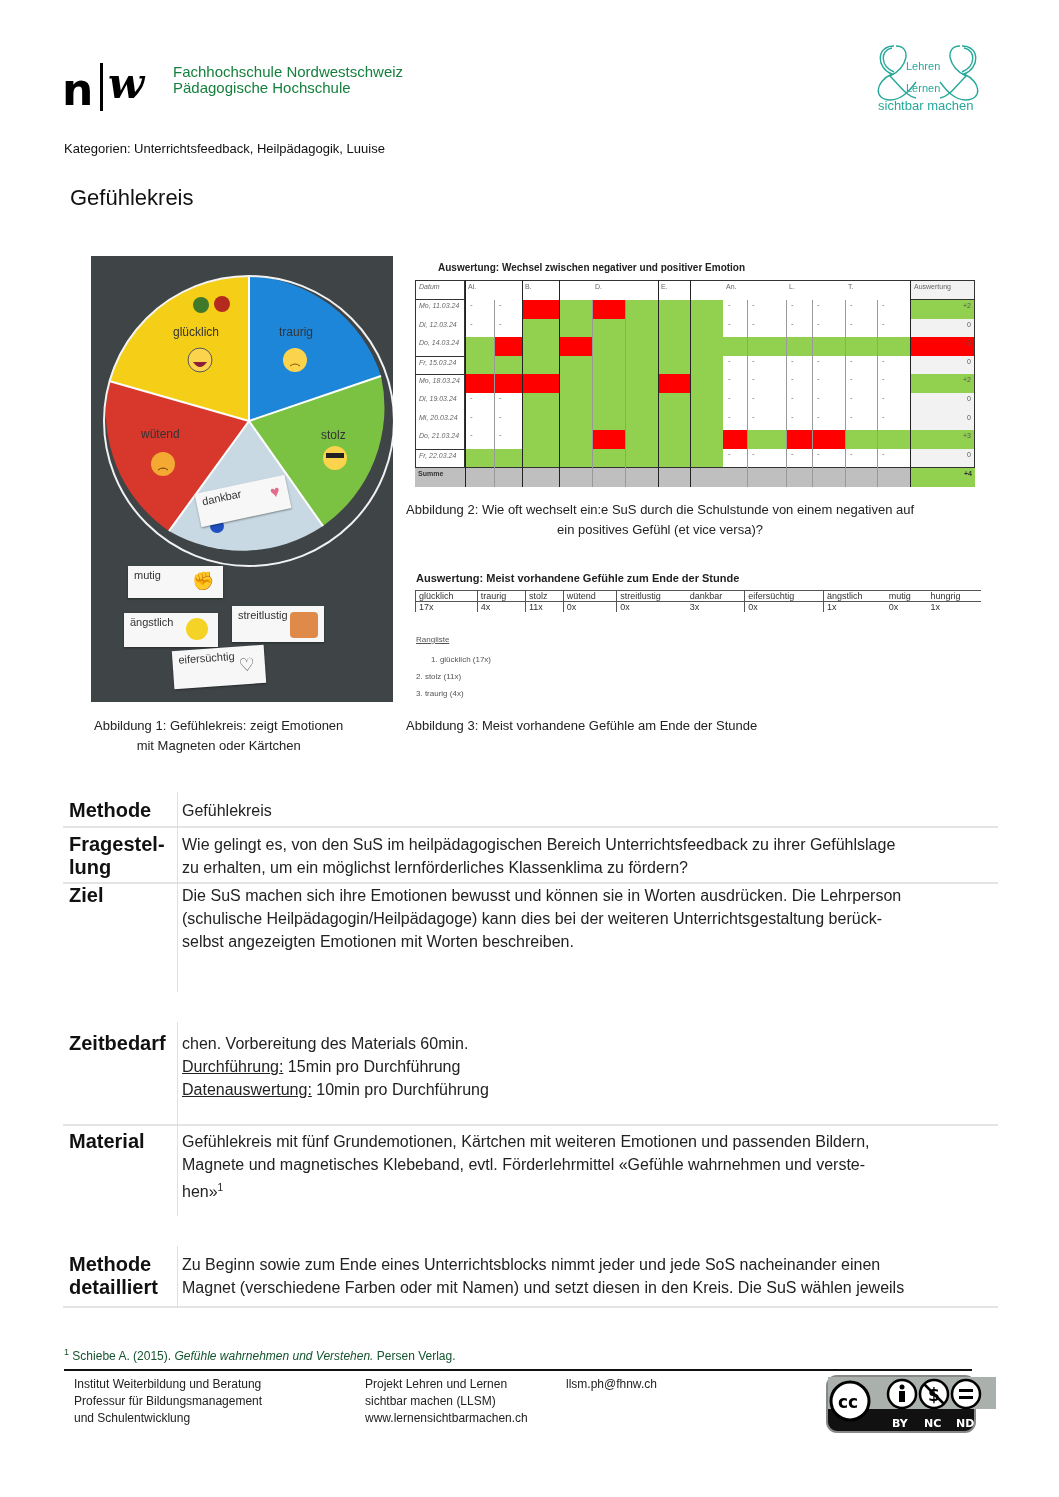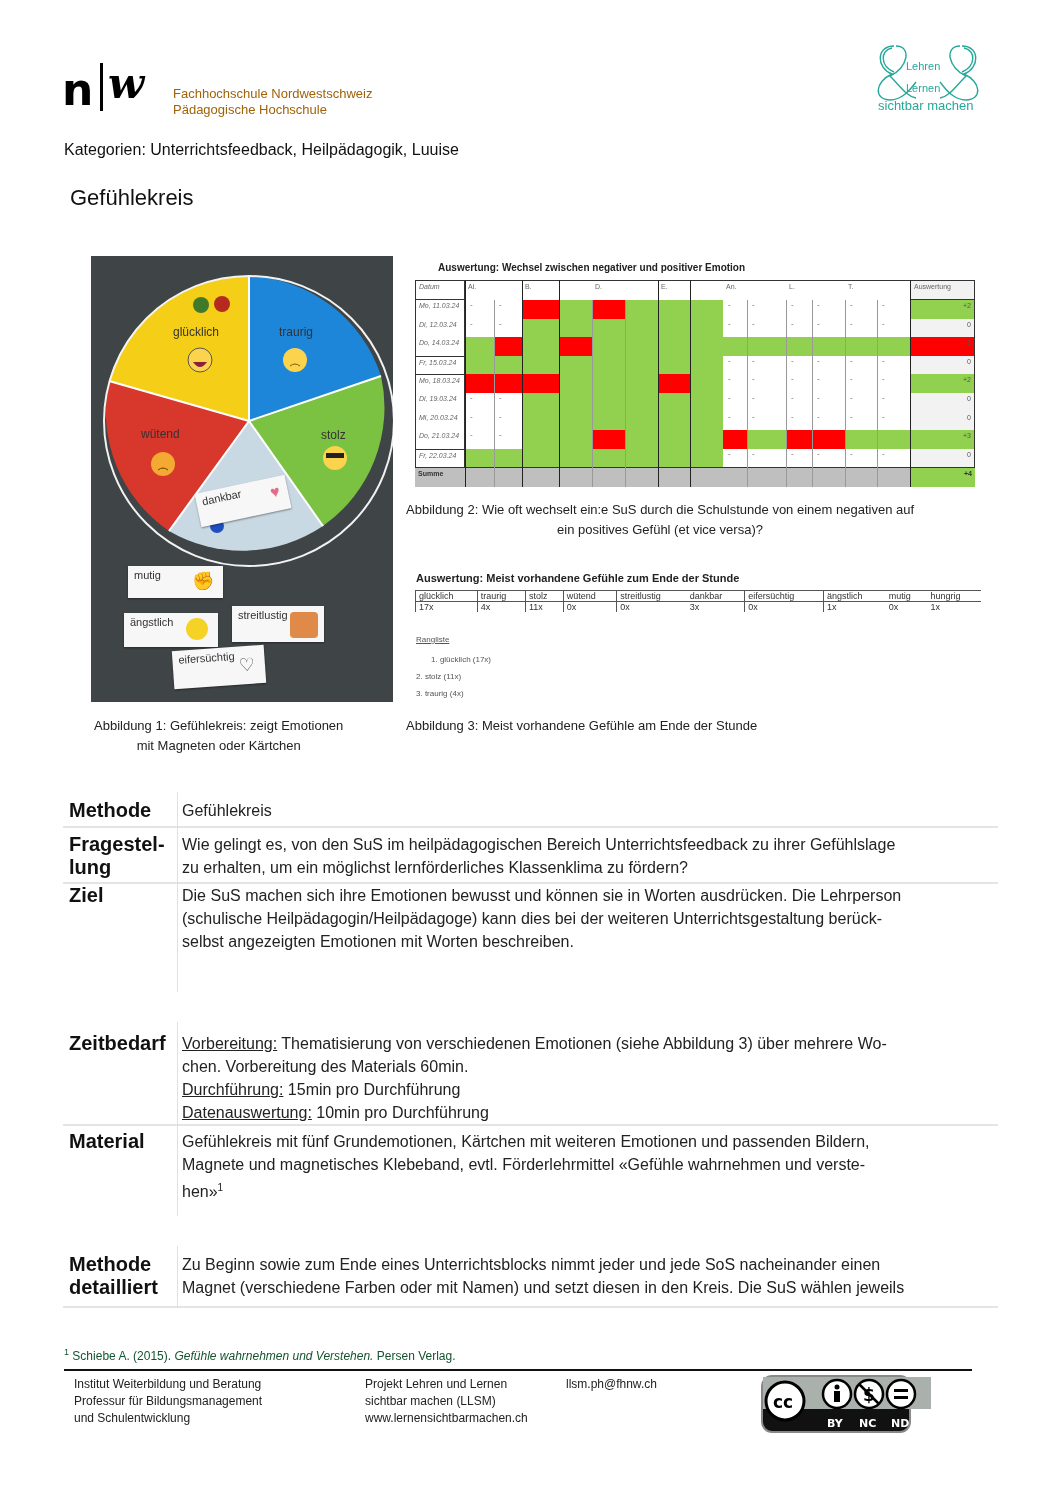--- a/index.html
+++ b/index.html
@@ -4,25 +4,25 @@
 <style>
   html, body { margin:0; padding:0; background:#ffffff; }
   body { width:1059px; height:1497px; position:relative; overflow:hidden;
          font-family:"Liberation Sans", sans-serif; color:#111; }
   .abs { position:absolute; }
 
   
   .logo-n { left:62px; top:70px; font-family:"DejaVu Sans", sans-serif; font-weight:bold; font-size:44px; line-height:40px; color:#000; letter-spacing:-1px; }
   .logo-bar { left:100px; top:63px; width:3px; height:48px; background:#000; }
   .logo-w { left:108px; top:62px; font-family:"DejaVu Serif", serif; font-style:italic; font-weight:bold; font-size:42px; line-height:44px; color:#000; }
-  .inst { left:173px; top:86px; font-size:13px; line-height:16px; color:#a16207; }
+  .inst { left:173px; top:64px; font-size:15px; line-height:16px; color:#15803d; }
   .llsm { left:866px; top:38px; width:124px; height:80px; }
   .llsm-text { left:878px; top:98px; font-size:13px; color:#26a89a; }
 
-  .categories { left:64px; top:141px; font-family:"Liberation Sans", sans-serif; font-size:16px; color:#111; }
+  .categories { left:64px; top:141px; font-family:"Liberation Sans", sans-serif; font-size:13px; color:#111; }
   .page-title { left:70px; top:185px; font-size:22px; color:#111; }
 
   
   .photo { left:91px; top:256px; width:302px; height:446px; background:#3f4446; overflow:hidden; }
   .card { position:absolute; background:#f7f7f7; font-size:11px; color:#333; padding:3px 6px; box-sizing:border-box; box-shadow:0 1px 2px rgba(0,0,0,.4); }
 
   
   .caption { font-family:"Liberation Sans", sans-serif; font-size:13px; line-height:20px; color:#222;text-align:center; }
 
   
@@ -43,21 +43,21 @@
   .info-row.no-border { border-bottom:none; }
   .info-label { position:absolute; left:6px; font-weight:bold; font-size:20px; line-height:23px; color:#111; width:105px; }
   .info-val { position:absolute; left:119px; font-size:16px; line-height:23px; color:#222; width:810px; }
   .info-sep { position:absolute; left:114px; top:0; width:1px; background:#e0e0e0; }
   .ul { text-decoration:underline; }
 
   .footnote { left:64px; top:1347px; font-size:12px; color:#14532d; }
   .footnote i { font-style:italic; }
   .footer-line { left:64px; top:1369px; width:908px; height:2px; background:#111; }
   .footer-col { font-size:12px; line-height:17px; color:#222; }
-  .cc { left:761px; top:1375px; width:150px; height:58px; background:#111; border:2px solid #888; box-sizing:border-box; border-radius:11px; }
+  .cc { left:826px; top:1375px; width:150px; height:58px; background:#111; border:2px solid #888; box-sizing:border-box; border-radius:11px; }
 </style>
 </head>
 <body>
 
 <div class="abs logo-n">n</div>
 <div class="abs logo-bar"></div>
 <div class="abs logo-w">w</div>
 <div class="abs inst">
   <div>Fachhochschule Nordwestschweiz</div>
   <div>Pädagogische Hochschule</div>
@@ -383,21 +383,20 @@
       <div>Die SuS machen sich ihre Emotionen bewusst und können sie in Worten ausdrücken. Die Lehrperson</div>
       <div>(schulische Heilpädagogin/Heilpädagoge) kann dies bei der weiteren Unterrichtsgestaltung berück-</div>
       <div>selbst angezeigten Emotionen mit Worten beschreiben.</div>
     </div>
   </div>
 
   <div class="info-row" style="top:230px;height:104px;">
     <div class="info-sep" style="height:104px;"></div>
     <div class="info-label" style="top:10px;">Zeitbedarf</div>
     <div class="info-val" style="top:10px;">
-      <div><span class="ul">Vorbereitung:</span><span> Thematisierung von verschiedenen Emotionen (siehe Abbildung 3) über mehrere Wo-</span></div>
       <div>chen. Vorbereitung des Materials 60min.</div>
       <div><span class="ul">Durchführung:</span><span> 15min pro Durchführung</span></div>
       <div><span class="ul">Datenauswertung:</span><span> 10min pro Durchführung</span></div>
     </div>
   </div>
   <div class="info-row no-border" style="top:334px;height:90px;">
     <div class="info-sep" style="height:90px;"></div>
     <div class="info-label" style="top:4px;">Material</div>
     <div class="info-val" style="top:4px;">
       <div>Gefühlekreis mit fünf Grundemotionen, Kärtchen mit weiteren Emotionen und passenden Bildern,</div>

